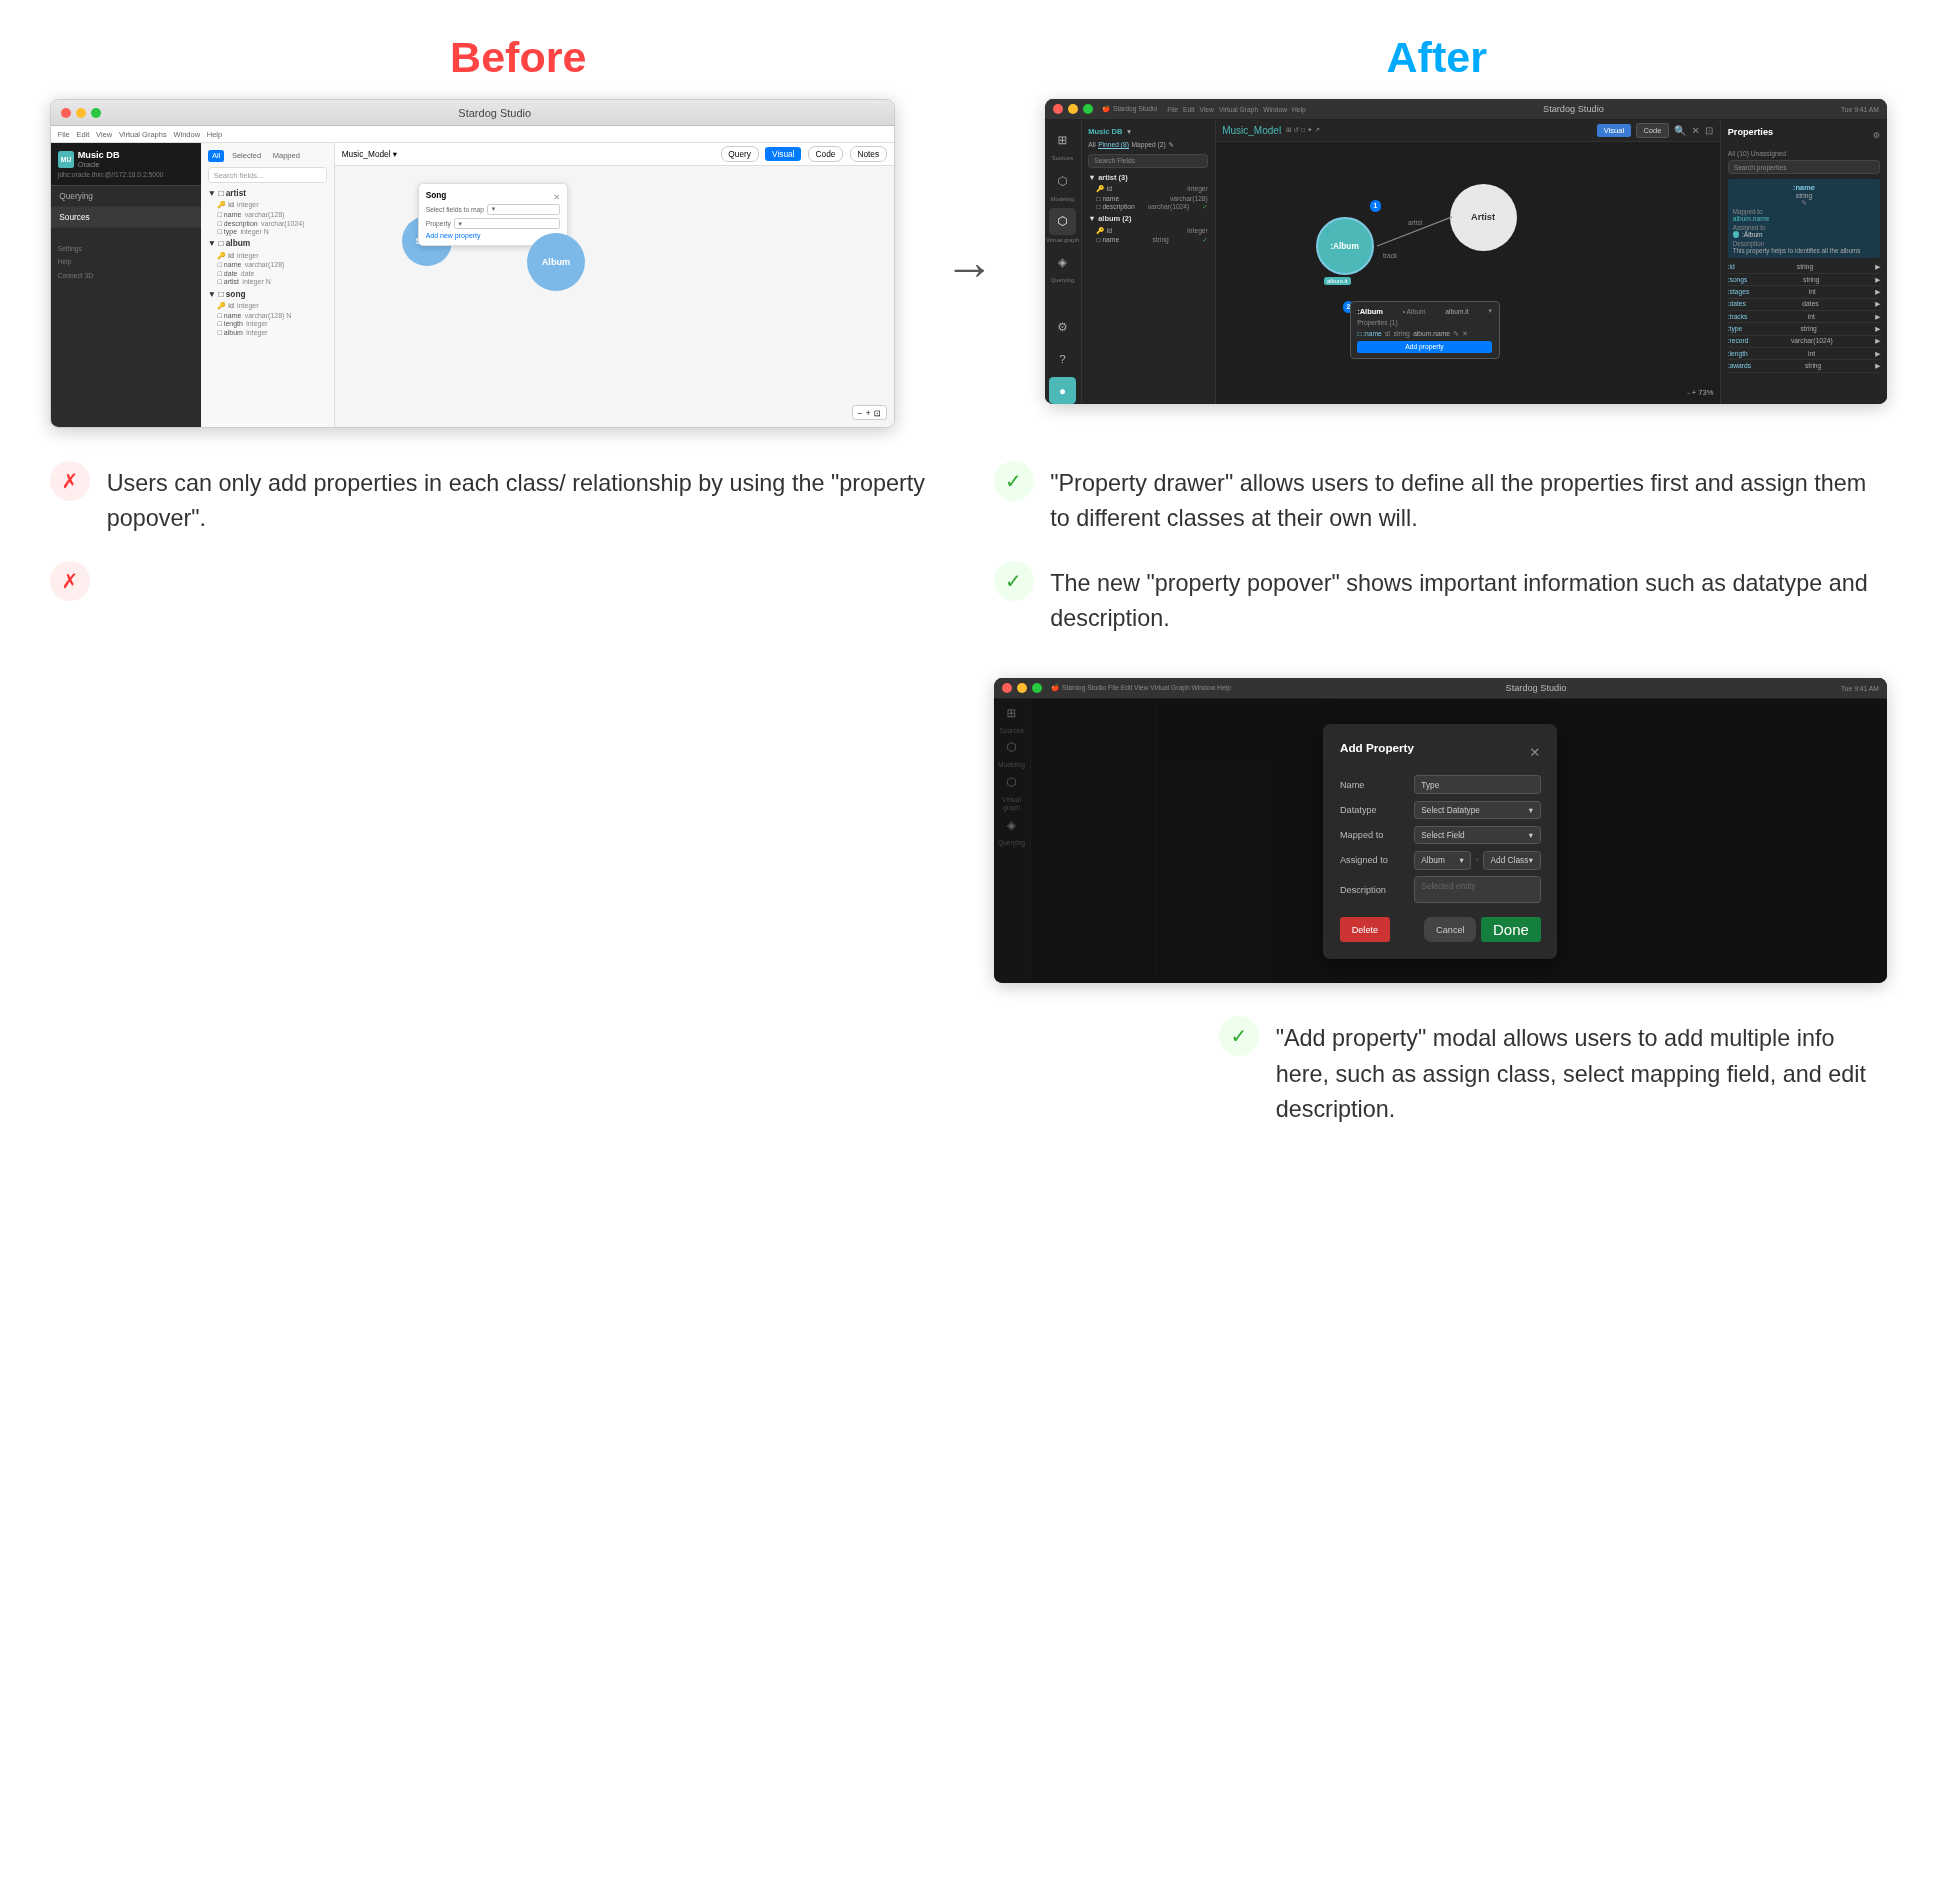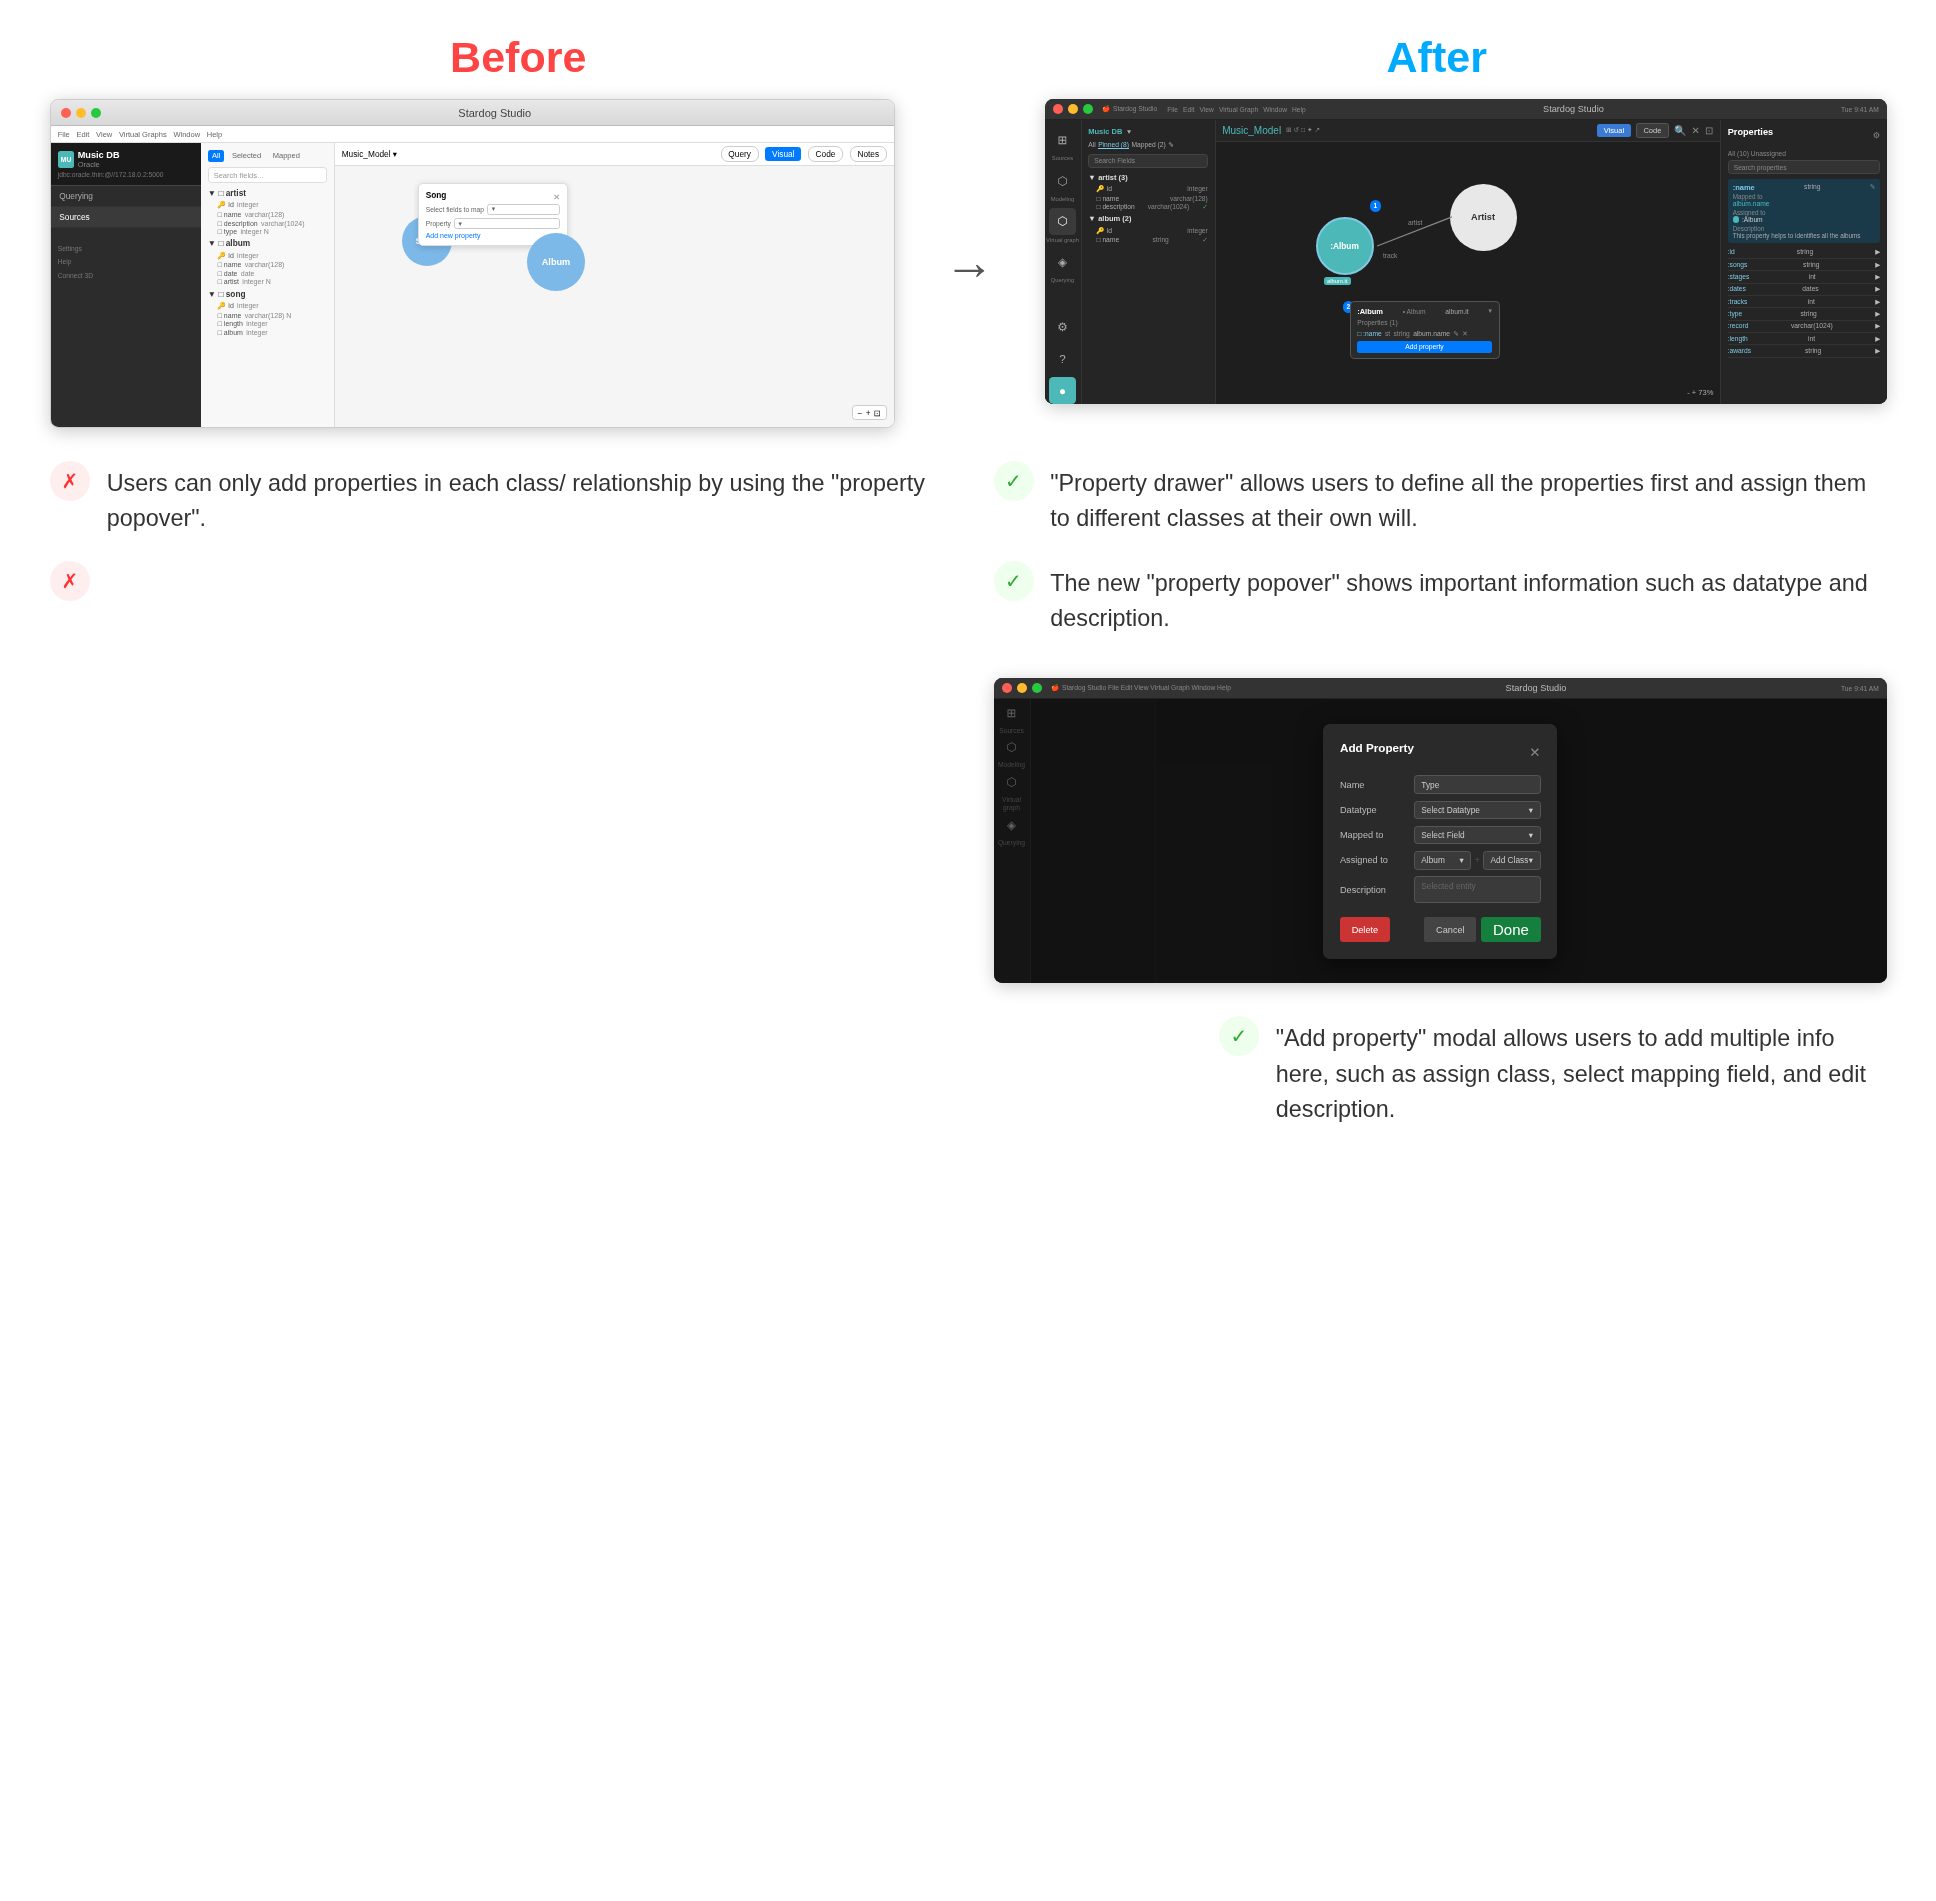--- a/index.html
+++ b/index.html
@@ -517,21 +517,21 @@
       color: white;
       border: none;
       border-radius: 3.3px;
       padding: 4.2px 11.7px;
       font-size: 9.2px;
     }
     .modal-btn-cancel {
       background: #444;
       color: #ccc;
       border: none;
-      border-radius: 2px;
+      border-radius: 7px;
       padding: 4.2px 11.7px;
       font-size: 9.2px;
     }
     .modal-btn-done {
       background: #15803d;
       color: white;
       border: none;
       border-radius: 3.3px;
       padding: 4.2px 11.7px;
       font-size: 15px;
@@ -927,21 +927,21 @@
 
       <div class="after-properties-panel">
         <div style="display:flex;justify-content:space-between;align-items:center;margin-bottom:6.7px;">
           <span class="prop-panel-title">Properties</span>
           <span style="font-size:8.3px;color:#888;">⚙</span>
         </div>
         <div style="font-size:6.7px;color:#888;margin-bottom:3.3px;">All (10) Unassigned</div>
         <div class="after-search" style="margin-bottom:5px;">Search properties</div>
 
         <div style="background:#1a3a4a;border-radius:3.3px;padding:3.3px 5px;margin-bottom:3.3px;">
-          <div style="display:flex;justify-content:space-between;">
+          <div style="display:flex;justify-content:space-between;align-items:center;flex-direction:column;">
             <span style="color:#7ec8e3;font-size:7.5px;font-weight:600;">:name</span>
             <span style="color:#aaa;font-size:6.7px;">string</span>
             <span style="color:#888;font-size:6.7px;">✎</span>
           </div>
           <div style="font-size:6.3px;color:#888;margin-top:1.7px;">Mapped to</div>
           <div style="font-size:6.7px;color:#4db8b8;">album.name</div>
           <div style="font-size:6.3px;color:#888;margin-top:1.7px;">Assigned to</div>
           <div style="display:flex;align-items:center;gap:2.5px;">
             <span style="width:6.7px;height:6.7px;background:#4db8b8;border-radius:50%;display:inline-block;"></span>
             <span style="font-size:6.7px;color:#ccc;">:Album</span>

